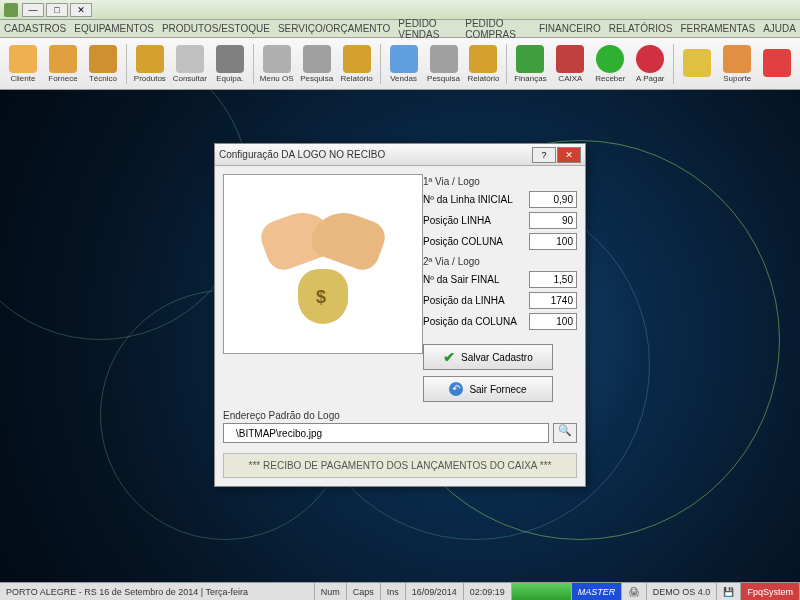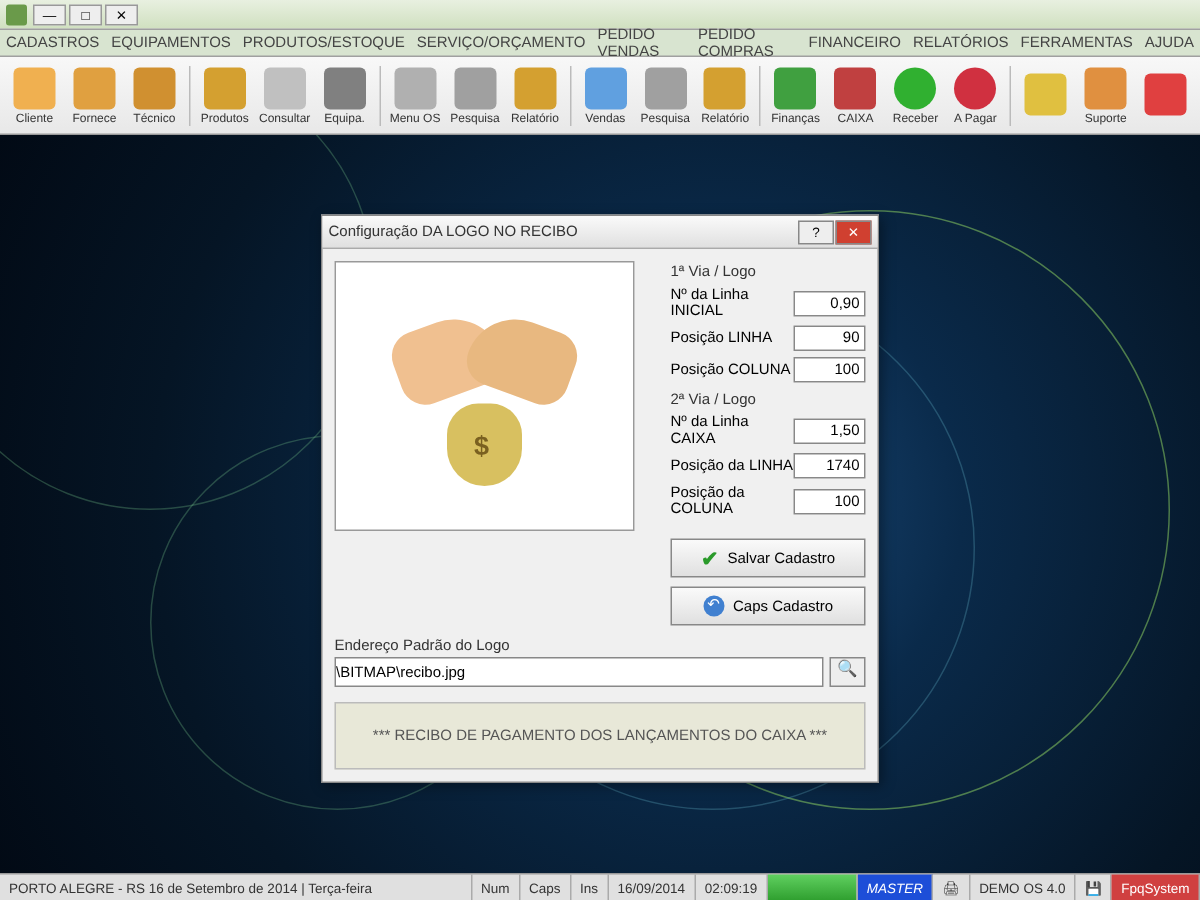--- a/index.html
+++ b/index.html
@@ -50,45 +50,45 @@
 
 
 .dialog { position: absolute; top: 143px; left: 214px; width: 372px; background: #f0f0f0; border: 1px solid #888; box-shadow: 2px 2px 8px rgba(0,0,0,0.4); }
 .dlg-title { height: 22px; background: linear-gradient(#fafafa, #e0e0e0); display: flex; align-items: center; padding: 0 4px; border-bottom: 1px solid #aaa; }
 .dlg-title-text { flex: 1; font-size: 10px; color: #333; }
 .dlg-btns { display: flex; gap: 1px; }
 .dlg-btn { width: 24px; height: 16px; border: 1px solid #888; font-size: 9px; text-align: center; line-height: 14px; }
 .dlg-close { background: #d04030; color: #fff; }
 .dlg-help { background: #eee; }
 .dlg-body { padding: 8px; }
-.dlg-row { display: flex; gap: 24px; }
+.dlg-row { display: flex; gap: 0; }
 .logo-preview { width: 200px; height: 180px; border: 1px solid #999; background: #fff; display: flex; align-items: center; justify-content: center; position: relative; }
 .handshake { width: 140px; height: 140px; position: relative; }
 .hand1 { position: absolute; width: 70px; height: 50px; background: #f0c090; border-radius: 20px 40px 20px 20px; top: 20px; left: 10px; transform: rotate(-20deg); }
 .hand2 { position: absolute; width: 70px; height: 50px; background: #e8b880; border-radius: 40px 20px 20px 20px; top: 20px; right: 10px; transform: rotate(20deg); }
 .bag { position: absolute; width: 50px; height: 55px; background: #d8c060; border-radius: 25px 25px 30px 30px; bottom: 10px; left: 45px; }
 .bag::before { content: "$"; position: absolute; top: 18px; left: 18px; color: #7a6020; font-size: 18px; font-weight: bold; }
 
 .fields { flex: 1; display: flex; flex-direction: column; gap: 4px; font-size: 10px; }
 .fld-section { font-size: 10px; color: #333; margin-top: 2px; }
 .fld-row { display: flex; align-items: center; justify-content: space-between; }
 .fld-input { width: 48px; height: 17px; border: 1px solid #888; background: #fff; text-align: right; padding: 0 3px; font-size: 10px; }
 
 .path-row { margin-top: 8px; }
 .path-label { font-size: 10px; color: #333; }
 .path-input-row { display: flex; gap: 4px; margin-top: 2px; }
-.path-input { flex: 1; height: 20px; border: 1px solid #888; background: #fff; padding: 0 0; font-size: 10px; }
+.path-input { flex: 1; height: 20px; border: 1px solid #888; background: #fff; padding: 0 12px; font-size: 10px; }
 .path-btn { width: 24px; height: 20px; border: 1px solid #888; background: #eee; text-align: center; font-size: 11px; }
 
 .btn-col { display: flex; flex-direction: column; gap: 6px; margin-top: 10px; }
 .action-btn { width: 130px; height: 26px; border: 1px solid #888; background: linear-gradient(#fafafa,#e0e0e0); display: flex; align-items: center; justify-content: center; gap: 6px; font-size: 10px; cursor: pointer; }
 .chk-icon { color: #2a9a2a; font-weight: bold; font-size: 14px; }
 .back-icon { width: 14px; height: 14px; background: #4080d0; border-radius: 50%; color: #fff; font-size: 10px; text-align: center; line-height: 14px; }
 
-.footer-note { margin-top: 10px; padding: 16px; background: #e8e8d8; border: 1px solid #bbb; text-align: center; font-size: 10px; color: #555; }
+.footer-note { margin-top: 10px; padding: 6px; background: #e8e8d8; border: 1px solid #bbb; text-align: center; font-size: 10px; color: #555; }
 
 
 .statusbar { position: absolute; bottom: 0; left: 0; right: 0; height: 18px; background: #e0e0e0; border-top: 1px solid #999; display: flex; align-items: center; font-size: 9px; color: #333; }
 .sb-cell { padding: 0 6px; border-right: 1px solid #aaa; height: 100%; display: flex; align-items: center; }
 .sb-flex { flex: 1; }
 .sb-green { background: linear-gradient(#60d060,#30a030); color: #fff; width: 60px; }
 .sb-master { background: #1d4ed8; color: #fff; font-style: italic; }
 .sb-fpq { background: #d04040; color: #fff; }
 </style>
 </head>
@@ -233,39 +233,39 @@
         <div class="fld-row">
             <span>Posição LINHA</span>
             <input class="fld-input" value="90" style="">
           </div>
         <div class="fld-row">
             <span>Posição COLUNA</span>
             <input class="fld-input" value="100" style="">
           </div>
         <div class="fld-section">2ª Via / Logo</div>
         <div class="fld-row">
-            <span>Nº da Linha CAIXA</span>
+            <span>Nº da Sair FINAL</span>
             <input class="fld-input" value="1,50" style="">
           </div>
         <div class="fld-row">
             <span>Posição da LINHA</span>
             <input class="fld-input" value="1740" style="">
           </div>
         <div class="fld-row">
             <span>Posição da COLUNA</span>
             <input class="fld-input" value="100" style="">
           </div>
         <div class="btn-col">
           <div class="action-btn">
               <span class="chk-icon">✔</span>
               <span>Salvar Cadastro</span>
             </div>
           <div class="action-btn">
               <span class="back-icon">↶</span>
-              <span>Caps Cadastro</span>
+              <span>Sair Fornece</span>
             </div>
         </div>
       </div>
     </div>
     <div class="path-row">
       <div class="path-label">Endereço Padrão do Logo</div>
       <div class="path-input-row">
         <input class="path-input" value="\BITMAP\recibo.jpg" style="">
         <div class="path-btn">🔍</div>
       </div>

